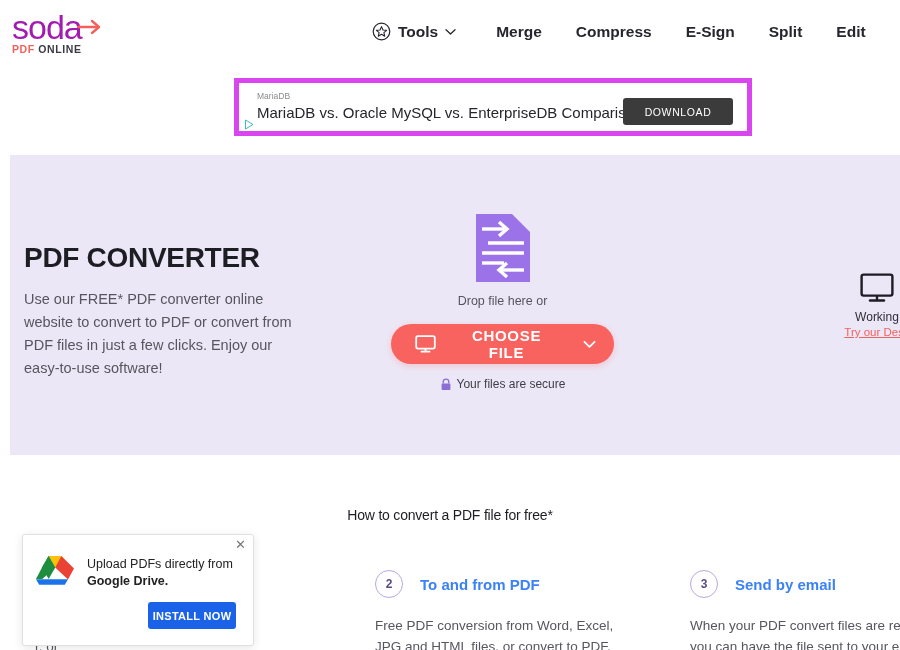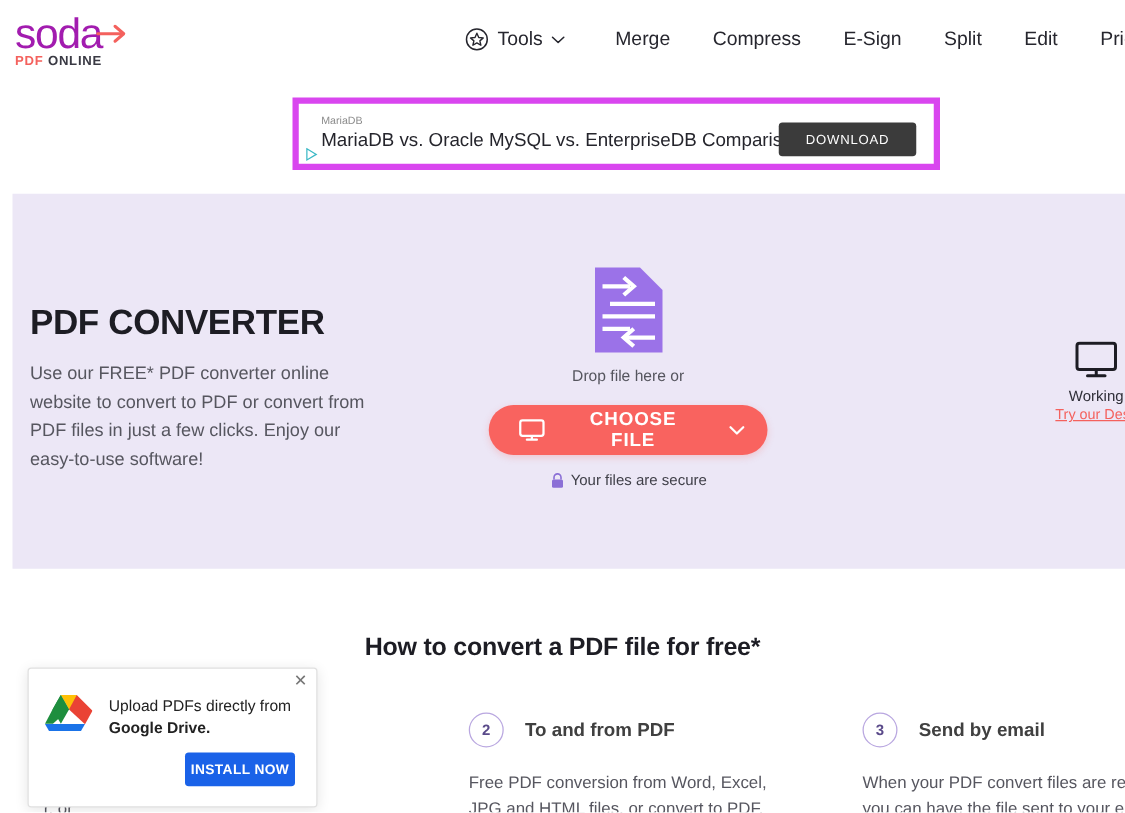--- a/index.html
+++ b/index.html
@@ -23,21 +23,21 @@
     line-height:34px; font-family:"Liberation Sans", sans-serif;
   }
   .logo-arrow { margin-left:-5px; margin-top:4px; }
   .logo-sub { margin-top:-1px; font-size:10.5px; font-weight:700; letter-spacing:0.6px; }
   .logo-sub .p1 { color:#f4615d; }
   .logo-sub .p2 { color:#3a3a44; }
 
   .nav { position:absolute; left:372px; top:22px; display:flex; align-items:center; }
   .nav-item {
     font-size:15.5px; color:#26262e; white-space:nowrap; cursor:pointer;
-    display:flex; align-items:center; margin-right:34px;
+    display:flex; align-items:center; margin-right:34px;font-weight:bold;
   }
   .nav-item.tools { margin-right:40px; }
   .star-icon { margin-right:7px; display:flex; }
   .chev { margin-left:7px; display:flex; }
   .nav-item.pricing { margin-right:0; }
 
   
   .ad {
     position:absolute; left:234px; top:78px; width:518px; height:58px;
     background:#fff; border:5px solid #d946ef;
@@ -88,34 +88,34 @@
 
   
   .desk-promo { position:absolute; right:-22px; top:118px; width:90px; text-align:center; }
   .desk-promo .mon2 { display:flex; justify-content:center; }
   .desk-working { font-size:12px; color:#2f2f38; margin-top:7px; white-space:nowrap; }
   .desk-link { font-size:11.5px; color:#f4615d; text-decoration:underline; margin-top:2px; white-space:nowrap; cursor:pointer; }
 
   
   .howto-title {
     position:absolute; left:0; top:507px; width:900px; text-align:center;
-    font-size:20px; font-weight:700; color:#1d1d24; letter-spacing:-0.2px;
+    font-size:14px; font-weight:400; color:#1d1d24; letter-spacing:-0.2px;
   }
   .steps { position:absolute; left:0; top:570px; width:900px; }
   .step { position:absolute; width:255px; }
   .step-1 { left:35px; }
   .step-2 { left:375px; }
   .step-3 { left:690px; }
   .step-head { display:flex; align-items:center; }
   .step-num {
     width:28px; height:28px; border-radius:50%; border:1.5px solid #b9a7e0;
     display:flex; align-items:center; justify-content:center;
     font-size:12px; font-weight:700; color:#5a4a8a;
   }
-  .step-title { margin-left:17px; font-size:15px; font-weight:700; color:#404040; white-space:nowrap;text-align:center; }
+  .step-title { margin-left:17px; font-size:15px; font-weight:700; color:#3b82f6; white-space:nowrap;text-align:center; }
   .step-body { margin-top:17px; font-size:13.5px; line-height:21px; color:#56565f; }
 
   
   .gd-popup {
     position:absolute; left:22px; top:534px; width:232px; height:112px;
     background:#fff; border:1px solid #e0e0e0; border-radius:3px;
     box-shadow:0 2px 10px rgba(0,0,0,0.10);
   }
   .gd-close {
     position:absolute; right:7px; top:3px; font-size:13px; color:#777; cursor:pointer;

